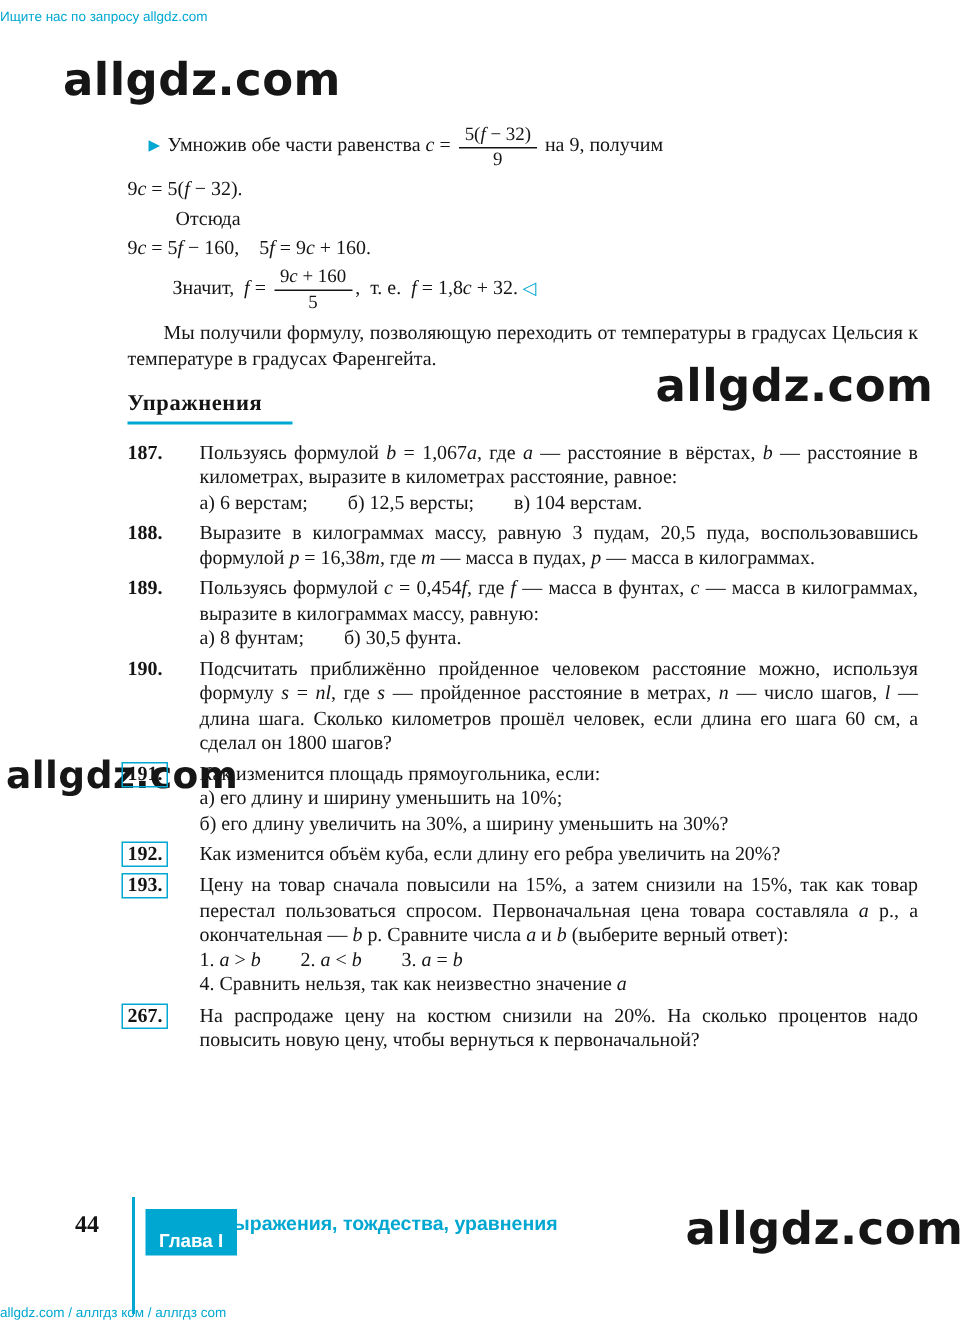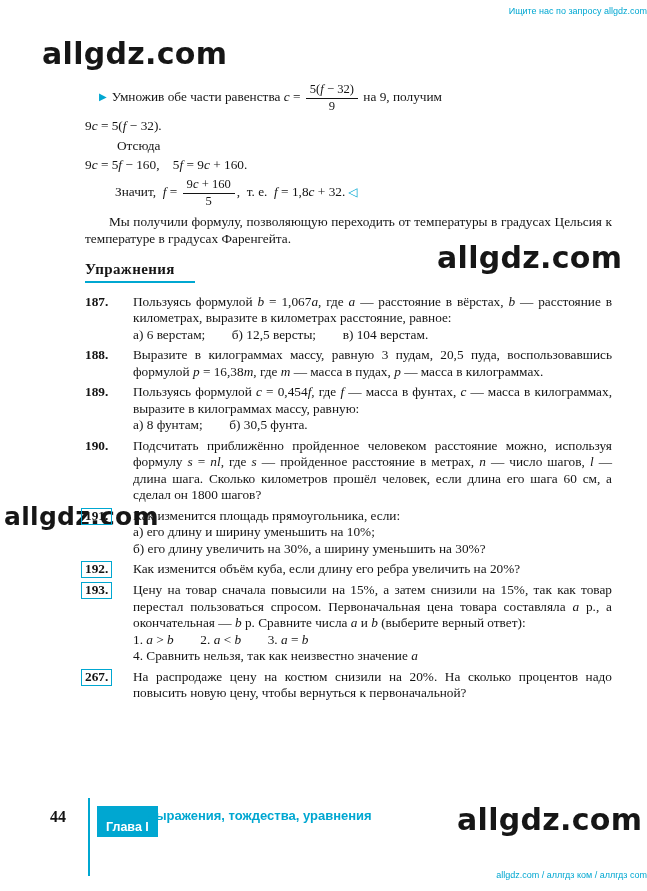--- a/index.html
+++ b/index.html
@@ -2,21 +2,21 @@
 <html style="--accent: #00a7d1;"><head>
 <meta charset="utf-8">
 <style>
   :root { --accent:#00a7d1; --ink:#141414; }
   html,body { margin:0; padding:0; }
   body {
     width:647px; height:891px; background:#ffffff; position:relative;
     font-family:"Liberation Serif", serif; color:var(--ink); overflow:hidden;
   }
   .top-note, .footer-note {
-    position:absolute; left:0; width:100%; text-align:right;
+    position:absolute; left:0; width:100%; text-align:left;
     color:var(--accent); font-size:9px; font-family:"Liberation Sans", sans-serif;
   }
   .top-note { top:6px; }
   .footer-note { top:870px; }
 
   .watermark {
     position:absolute; font-family:"DejaVu Sans", sans-serif; font-weight:600;
     color:#161616; letter-spacing:0.3px; white-space:nowrap;
   }
   .wm1 { left:42px;  top:36px;  font-size:30px; }

